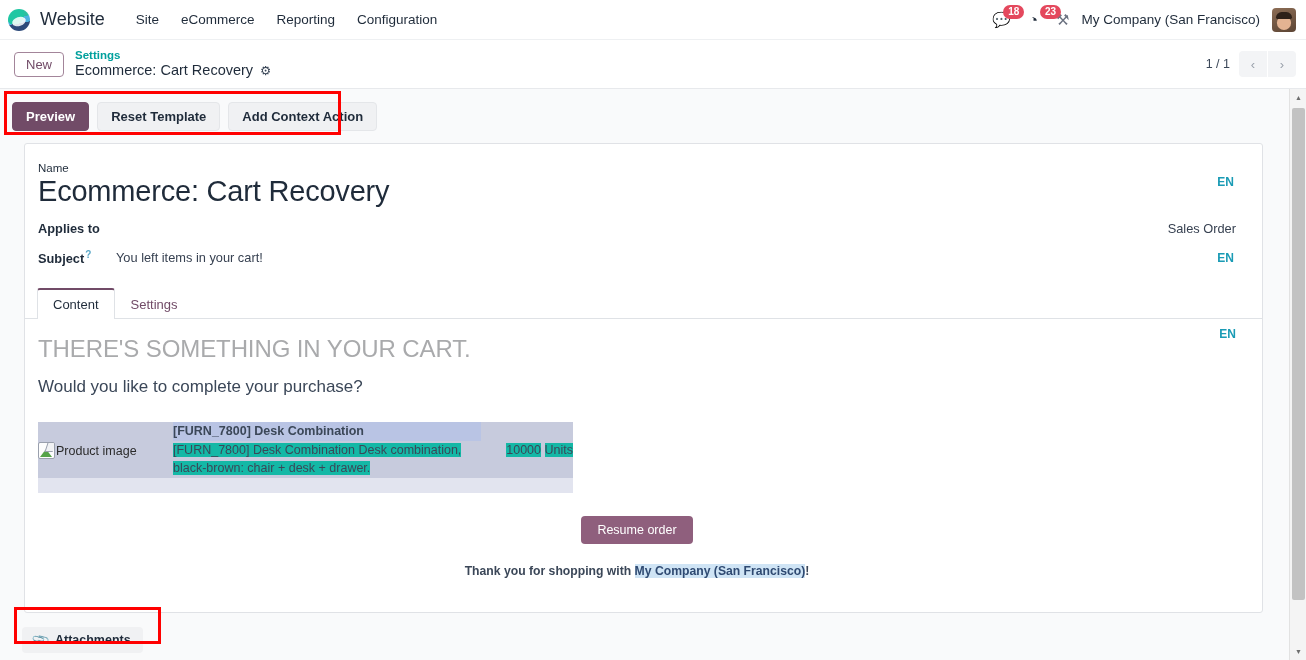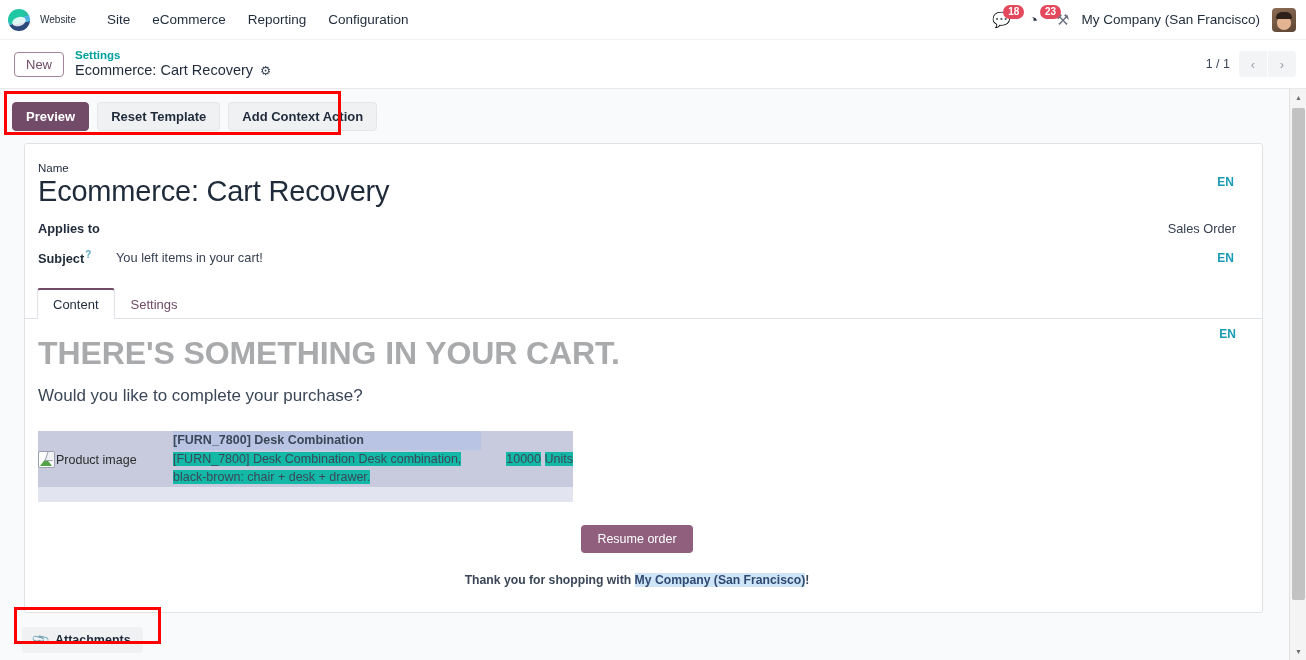--- a/index.html
+++ b/index.html
@@ -38,21 +38,21 @@
     content: "";
     position: absolute;
     left: 4px; top: 8px;
     width: 14px; height: 9px;
     background: #ffffff;
     border-radius: 50%;
     transform: rotate(-18deg);
     opacity: .85;
   }
   .brand {
-    font-size: 10px;
+    font-size: 18px;
     color: #1f2b3a;
     margin-right: 22px;
     white-space: nowrap;
   }
   .menu-item {
     font-size: 13.5px;
     color: #1f2b3a;
     padding: 4px 9px;
     margin-right: 4px;
     border-radius: 3px;
@@ -291,26 +291,25 @@
     background: #ffffff;
     border-color: #dfe2e6;
     border-top: 2px solid #714b67;
     border-radius: 3px 3px 0 0;
     padding-top: 7px;
   }
 
   
   .mail-body { padding: 17px 26px 18px 13px; position: relative; }
   .mail-headline {
-    font-size: 32px;
+    font-size: 24px;
     color: #a9aaac;
     letter-spacing: -0.1px;
     line-height: 1.12;
     white-space: nowrap;
-    font-weight: bold;
   }
   .mail-sub {
     font-size: 17px;
     color: #3b4758;
     margin-top: 15px;
   }
   .mail-lang {
     position: absolute;
     right: 26px;
     top: 8px;

